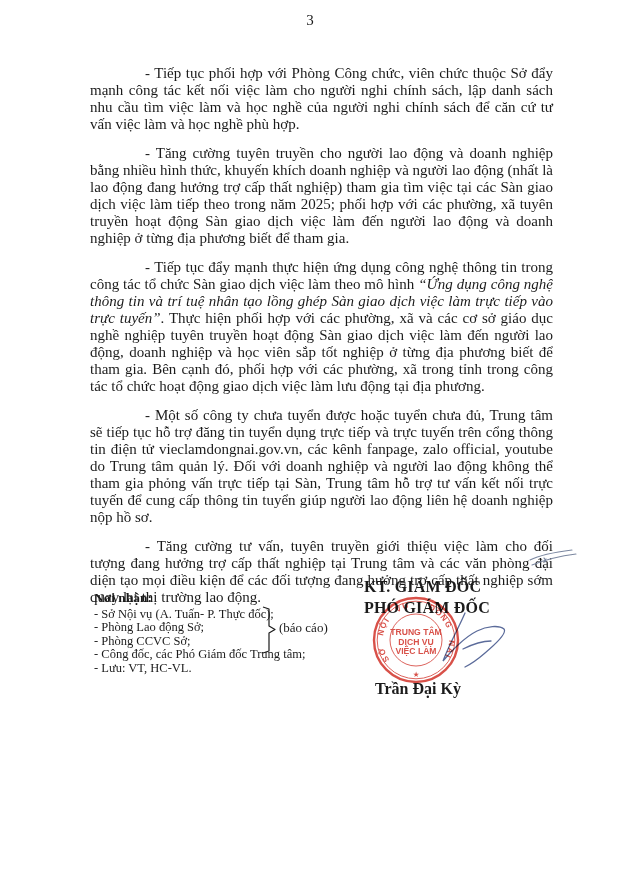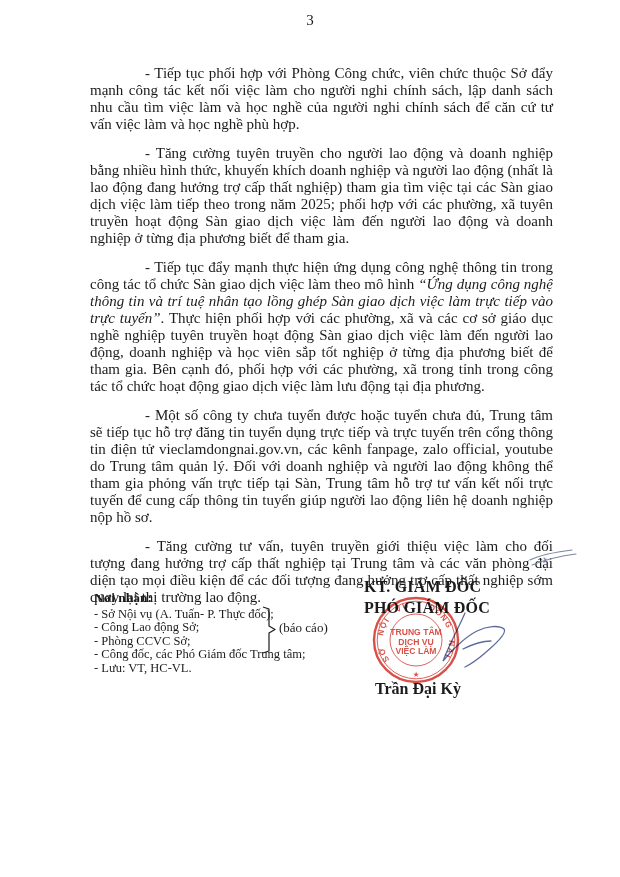--- a/index.html
+++ b/index.html
@@ -80,21 +80,21 @@
     <g stroke="#7b87a0" stroke-width="1.1" fill="none" stroke-linecap="round">
       <path d="M4 16 C 12 12, 30 8, 46 6"></path>
       <path d="M6 21 C 16 17, 34 12, 50 10"></path>
       <path d="M18 14 C 22 18, 16 20, 20 15"></path>
     </g>
   </svg>
 
   <div class="recipients">
     <div class="label">Nơi nhận:</div>
     <div>- Sở Nội vụ (A. Tuấn- P. Thực đốc);</div>
-    <div>- Công Lao động Sở;</div>
+    <div>- Phòng Lao động Sở;</div>
     <div>- Phòng CCVC Sở;</div>
     <div>- Công đốc, các Phó Giám đốc Trung tâm;</div>
     <div>- Lưu: VT, HC-VL.</div>
   </div>
 
   <svg class="bracket-svg" width="16" height="50" viewBox="0 0 16 50">
     <path d="M2 2 L8 4 L8 21 L14 24.5 L8 28 L8 46 L2 48" stroke="#1b1b1b" stroke-width="1.2" fill="none" stroke-linejoin="round"></path>
   </svg>
   <div class="group-note">(báo cáo)</div>
 

